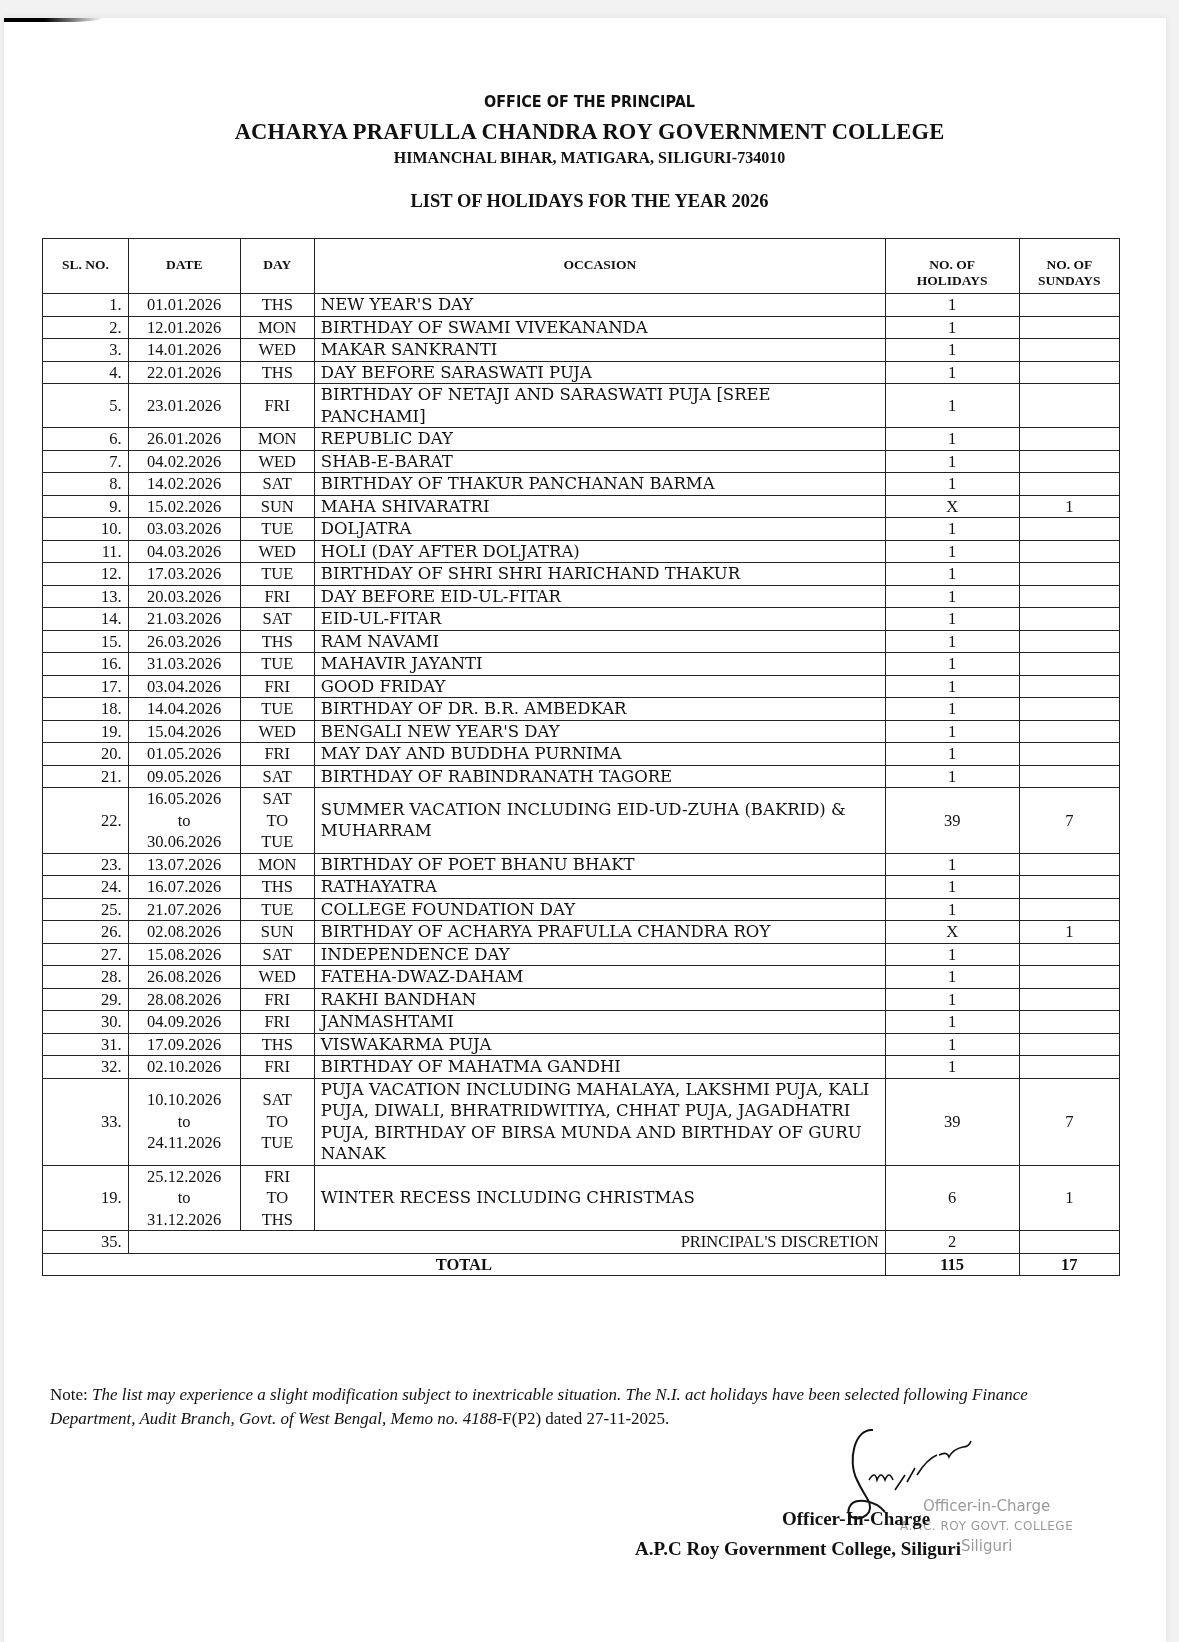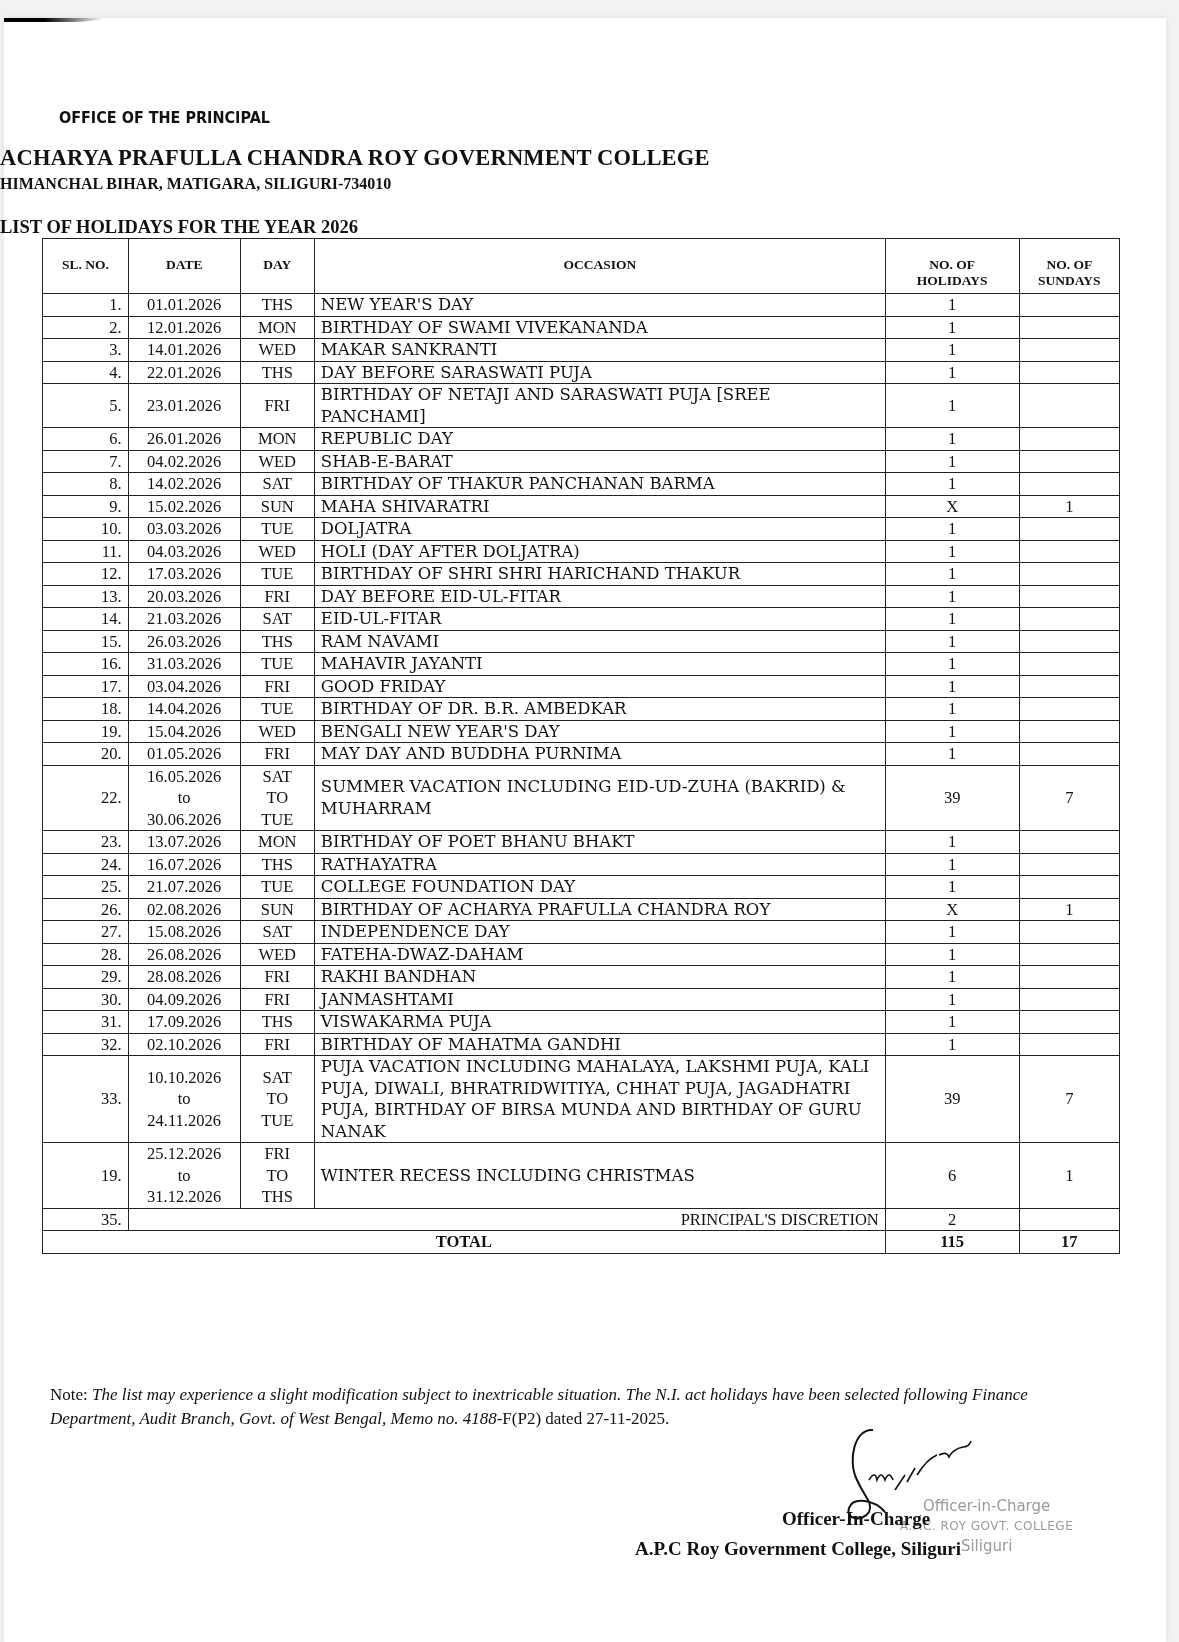--- a/index.html
+++ b/index.html
@@ -18,32 +18,32 @@
     background: #ffffff;
     box-shadow: 0 0 6px rgba(0,0,0,0.08);
   }
   .corner-mark {
     position: absolute; left: 4px; top: 18px;
     width: 100px; height: 4px;
     background: linear-gradient(to right, #000 0%, #000 40%, rgba(0,0,0,0) 100%);
     border-bottom-right-radius: 40px 4px;
   }
   .header {
-    position: absolute; left: 0; right: 0; top: 108px;
-    text-align: left;
+    position: absolute; left: 0; right: 0; top: 92px;
+    text-align: center;
   }
   .office {
     font-family: "DejaVu Sans", "Liberation Sans", sans-serif;
     font-weight: bold; font-size: 16px; letter-spacing: 0;
     transform: scaleX(0.9);
     margin-left: 0;
   }
   .college {
     font-size: 22.5px; font-weight: bold;
-    margin-top: 18px; letter-spacing: 0.2px;
+    margin-top: 8px; letter-spacing: 0.2px;
   }
   .address {
     font-size: 16px; font-weight: bold;
     margin-top: 4px;
   }
   .list-title {
     font-size: 18.5px; font-weight: bold;
     margin-top: 24px;
   }
   table.holidays {
@@ -297,20 +297,28 @@
         <td class="c-sun"></td>
       </tr>
       <tr class="single">
         <td class="c-sl">20.</td>
         <td class="c-date">01.05.2026</td>
         <td class="c-day">FRI</td>
         <td class="c-occ">MAY DAY AND BUDDHA PURNIMA</td>
         <td class="c-hol">1</td>
         <td class="c-sun"></td>
       </tr>
+      <tr class="single">
+        <td class="c-sl">21.</td>
+        <td class="c-date">09.05.2026</td>
+        <td class="c-day">SAT</td>
+        <td class="c-occ">BIRTHDAY OF RABINDRANATH TAGORE</td>
+        <td class="c-hol">1</td>
+        <td class="c-sun"></td>
+      </tr>
       <tr>
         <td class="c-sl">22.</td>
         <td class="c-date">
           <div>16.05.2026</div>
           <div>to</div>
           <div>30.06.2026</div>
         </td>
         <td class="c-day">
           <div>SAT</div>
           <div>TO</div>

